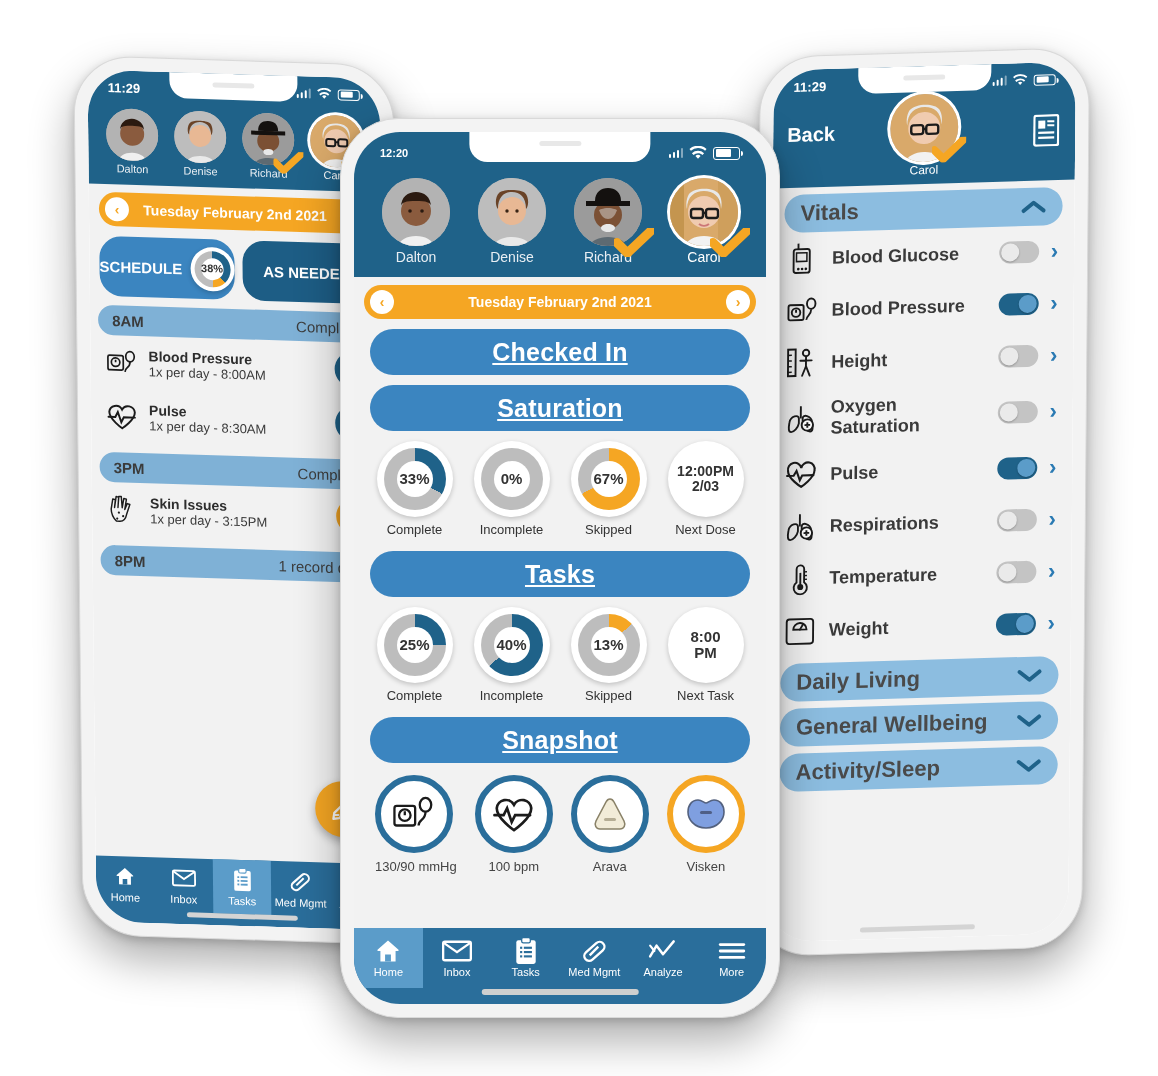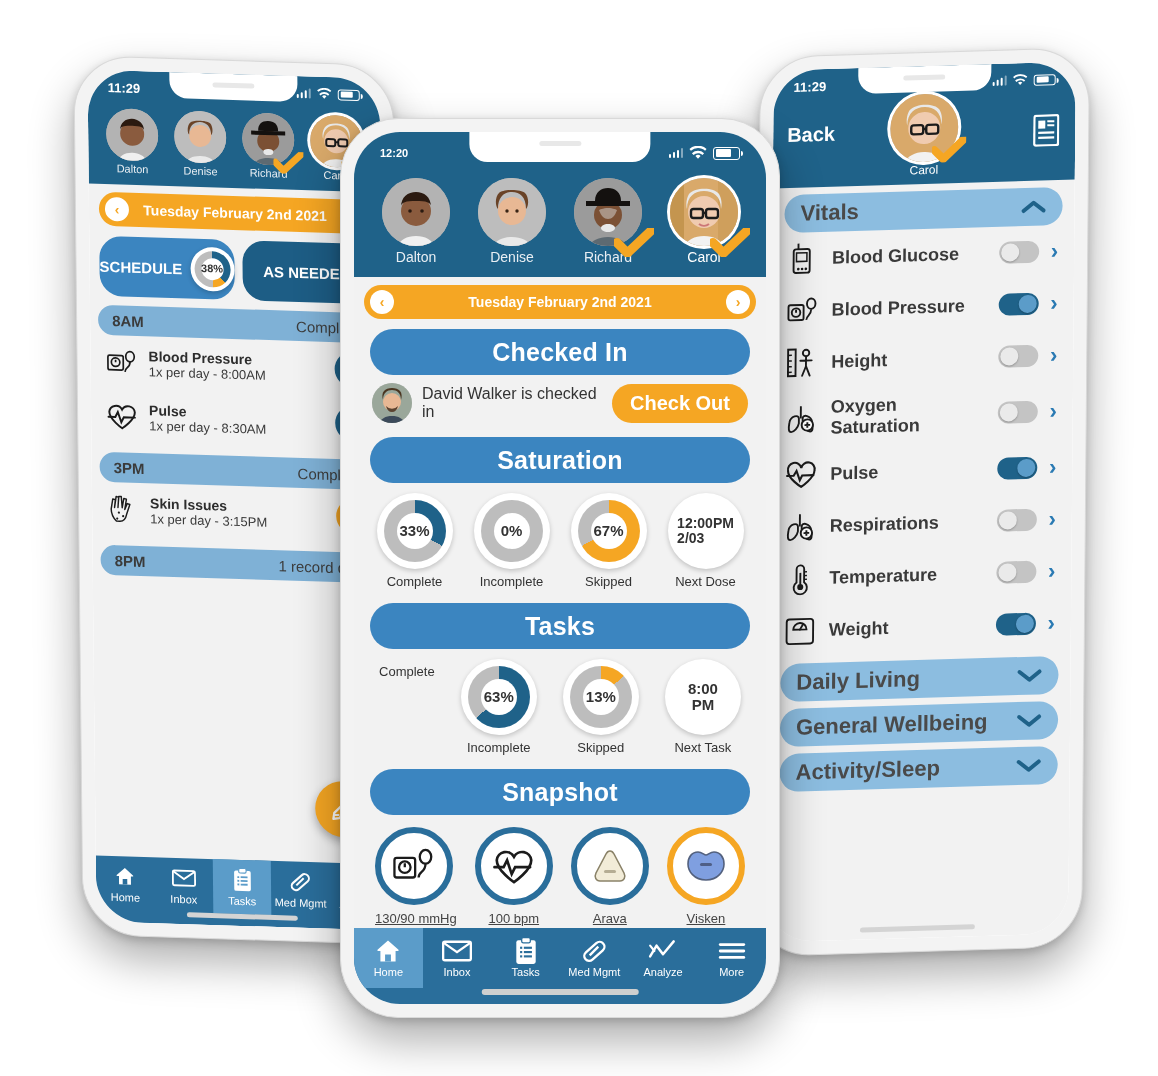--- a/index.html
+++ b/index.html
@@ -61,41 +61,41 @@
   
   .datebar { margin:8px 10px 0; background:#f5a623; border-radius:22px; height:34px;
              display:flex; align-items:center; justify-content:space-between; padding:0 6px;
              color:#fff; font-weight:bold; font-size:14px; }
   .navcirc { width:24px; height:24px; border-radius:50%; background:#fff; color:#f5a623;
              display:flex; align-items:center; justify-content:center; font-size:14px; font-weight:bold;
              flex:0 0 auto; }
 
   .secbar { margin:10px 16px 0; background:#3b85c0; color:#fff; border-radius:26px;
             height:46px; display:flex; align-items:center; justify-content:center;
-            font-size:25px; font-weight:bold; letter-spacing:.2px; }
+            font-size:25px; font-weight:bold; letter-spacing:.2px;text-decoration:underline; }
 
   
   .donutrow { display:flex; justify-content:space-around; padding:10px 12px 4px; }
   .dwrap { text-align:center; }
   .donut { width:76px; height:76px; border-radius:50%; background:#fff;
            box-shadow:0 2px 5px rgba(0,0,0,.2); display:flex; align-items:center;
            justify-content:center; position:relative; }
   .donut .ring { position:absolute; inset:7px; border-radius:50%; }
   .donut .hole { position:absolute; inset:20px; border-radius:50%; background:#fff; }
   .donut .val { position:relative; z-index:3; font-size:15px; font-weight:bold; color:#333;
                 line-height:1.05; }
   .dlabel { font-size:13px; color:#333; margin-top:5px; font-weight:500; }
 
   
   .snaprow { display:flex; justify-content:space-around; padding:12px 12px 2px; }
   .snap { text-align:center; }
   .sncirc { width:78px; height:78px; border-radius:50%; background:#fff;
             border:6px solid #2a6e9b; display:flex; align-items:center; justify-content:center; }
   .sncirc.orange { border-color:#f5a623; }
-  .snlabel { font-size:13px; color:#444; margin-top:6px;text-decoration:underline; }
+  .snlabel { font-size:13px; color:#444; margin-top:6px; }
 
   
   .botnav { position:absolute; left:0; right:0; bottom:0; background:#2a6e9b;
             display:flex; height:66px; padding-bottom:12px; z-index:30; }
   .bn { flex:1; display:flex; flex-direction:column; align-items:center;
         justify-content:center; gap:2px; color:#fff; font-size:11px; }
   .bn.act { background:#5b9cc9; }
   .bn .ic { height:26px; display:flex; align-items:center; }
 
   
@@ -667,33 +667,20 @@
         </div>
 
         <div class="datebar">
           <span class="navcirc">‹</span>
           <span>Tuesday February 2nd 2021</span>
           <span class="navcirc">›</span>
         </div>
 
         <div class="secbar">Checked In</div>
 
-        <div style="display:flex;align-items:center;gap:10px;padding:8px 18px 4px">
-          <div style="width:40px;height:40px;border-radius:50%;overflow:hidden;flex:0 0 auto;background:#cfcfcf">
-            <svg viewBox="0 0 40 40" width="40" height="40">
-                <rect width="40" height="40" fill="#9aa79a"></rect>
-                <path d="M20 33c-8 0-13 4-13 10h26c0-6-5-10-13-10Z" fill="#3c4a5a"></path>
-                <circle cx="20" cy="19" r="9" fill="#e8b894"></circle>
-                <path d="M11 17c0-7 4-10 9-10s9 3 9 10c1-3 1-7-1-9-3-4-13-4-16 0-2 2-2 6-1 9Z" fill="#4a3520"></path>
-                <path d="M14 23a8 8 0 0 0 12 0c-1 4-3 6-6 6s-5-2-6-6Z" fill="#5b4330"></path>
-              </svg>
-          </div>
-          <div style="flex:1;font-size:16px;color:#333">David Walker is checked in</div>
-          <div style="background:#f5a623;color:#fff;font-size:20px;font-weight:bold;border-radius:22px;padding:8px 18px;flex:0 0 auto">Check Out</div>
-        </div>
 
         <div class="secbar">Saturation</div>
         <div class="donutrow">
           <div class="dwrap">
             <div class="donut">
                 <span class="ring" style="background:conic-gradient(#1f6289 0 33%, #bdbdbd 33% 100%)"></span>
                 <span class="hole"></span>
               <span class="val">33%</span>
               </div>
             <div class="dlabel">Complete</div>
@@ -709,37 +696,42 @@
           <div class="dwrap">
             <div class="donut">
                 <span class="ring" style="background:conic-gradient(#f5a623 0 67%, #bdbdbd 67% 100%)"></span>
                 <span class="hole"></span>
               <span class="val">67%</span>
               </div>
             <div class="dlabel">Skipped</div>
           </div>
           <div class="dwrap">
             <div class="donut">
-                <span class="val" style="font-size:14px;white-space:pre-line;text-align:left">12:00PM
+                <span class="val" style="font-size:14px;white-space:pre-line;text-align:center">12:00PM
 2/03</span>
               </div>
             <div class="dlabel">Next Dose</div>
           </div>
         </div>
 
         <div class="secbar">Tasks</div>
         <div class="donutrow">
           <div class="dwrap">
+            <div class="donut">
+                <span class="ring" style="background:conic-gradient(#1f6289 0 25%, #bdbdbd 25% 100%)"></span>
+                <span class="hole"></span>
+              <span class="val">25%</span>
+              </div>
             <div class="dlabel">Complete</div>
           </div>
           <div class="dwrap">
             <div class="donut">
                 <span class="ring" style="background:conic-gradient(#1f6289 0 63%, #bdbdbd 63% 100%)"></span>
                 <span class="hole"></span>
-              <span class="val">63%</span>
+              <span class="val">40%</span>
               </div>
             <div class="dlabel">Incomplete</div>
           </div>
           <div class="dwrap">
             <div class="donut">
                 <span class="ring" style="background:conic-gradient(#f5a623 0 13%, #bdbdbd 13% 100%)"></span>
                 <span class="hole"></span>
               <span class="val">13%</span>
               </div>
             <div class="dlabel">Skipped</div>

